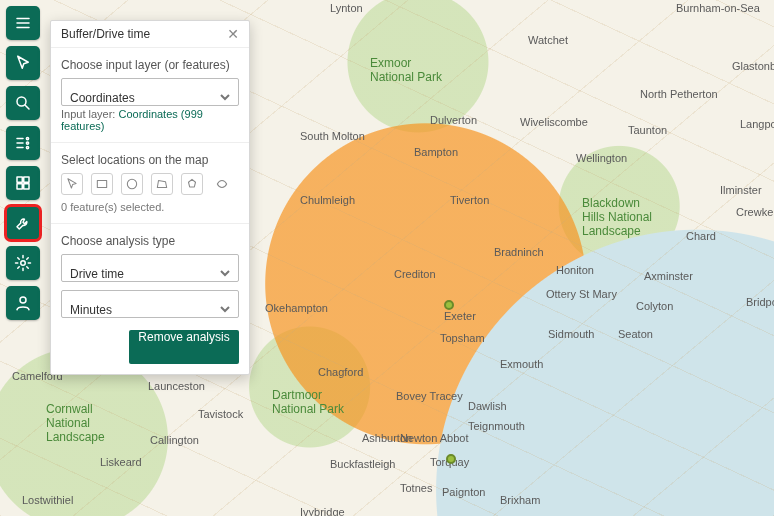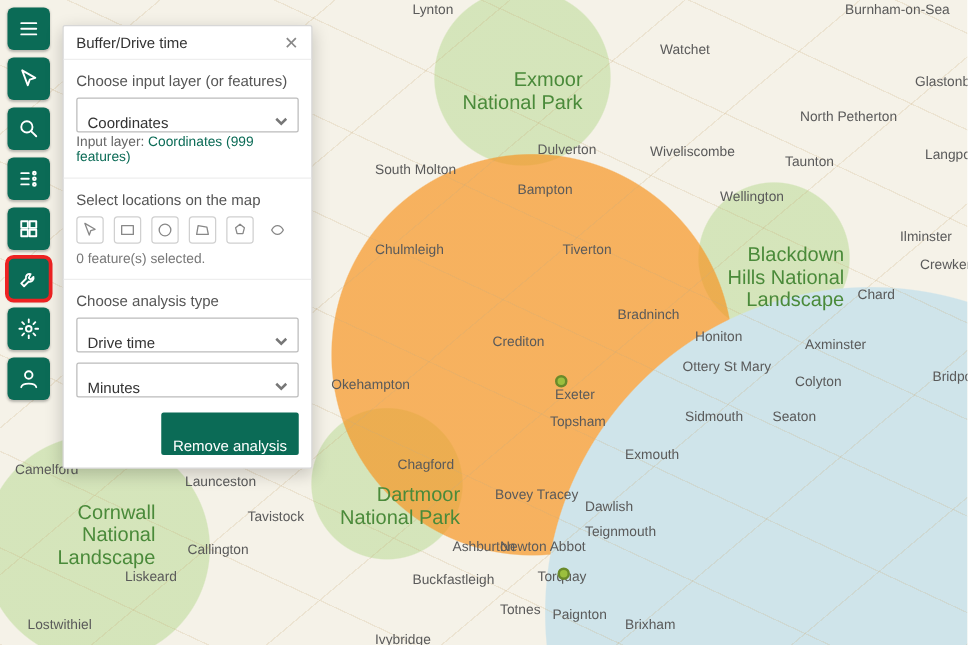--- a/index.html
+++ b/index.html
@@ -23,21 +23,21 @@
   }
   
   .map::before {
     content:""; position:absolute; inset:0;
     background:
       repeating-linear-gradient(25deg, rgba(200,170,120,0.20) 0 1px, transparent 1px 70px),
       repeating-linear-gradient(-40deg, rgba(200,170,120,0.20) 0 1px, transparent 1px 90px);
     pointer-events:none;
   }
   .map-label { position: absolute; font-size: 11px; color: #5a5a5a; white-space: nowrap; pointer-events: none; }
-  .map-label.park { color: #4a8a3a; font-size: 16px; text-align: right; }
+  .map-label.park { color: #4a8a3a; font-size: 12px; }
   .marker { position:absolute; width:10px; height:10px; border-radius:50%; background:#9bbf3e; border:2px solid #6a8a2a; }
 
   
   .sidebar { position: absolute; left: 6px; top: 6px; display: flex; flex-direction: column; gap: 6px; z-index: 3; }
   .side-btn {
     width: 34px; height: 34px; background:#0b6b56; color:#fff; border-radius:5px;
     display:flex; align-items:center; justify-content:center; cursor:pointer;
     box-shadow: 0 1px 2px rgba(0,0,0,0.25);
   }
   .side-btn svg { width:18px; height:18px; stroke:#fff; fill:none; stroke-width:2; stroke-linecap:round; stroke-linejoin:round; }
@@ -76,21 +76,21 @@
   .tool-ic.noborder { border:none; background:transparent; }
   .status { font-size:11px; color:#777; margin-top:6px; }
 
   .row2 { display:flex; gap:8px; margin-top:8px; }
   .num-box { width:80px; height:28px; border:1px solid #bcbcbc; border-radius:2px; display:flex; align-items:center; padding:0 4px 0 8px; justify-content:space-between; }
   .spinners { display:flex; flex-direction:column; gap:1px; }
   .spinners span { font-size:7px; line-height:7px; cursor:pointer; color:#555; }
   .unit-box { flex:1; }
 
   .run-btn {
-    margin-top:12px; height:34px; background:#0b6b56; color:#fff; display:flex; align-items:flex-end; justify-content:center;
+    margin-top:12px; height:34px; background:#0b6b56; color:#fff; display:flex; align-items:flex-start; justify-content:center;
     border-radius:2px; cursor:pointer; float:right; width:110px; font-size:12px;
   }
   .clearfix::after { content:""; display:block; clear:both; }
 </style>
 </head>
 <body>
 
 <div class="map">
   <div>
       <div class="map-label" style="left: 330px; top: 2px;">Lynton</div>

